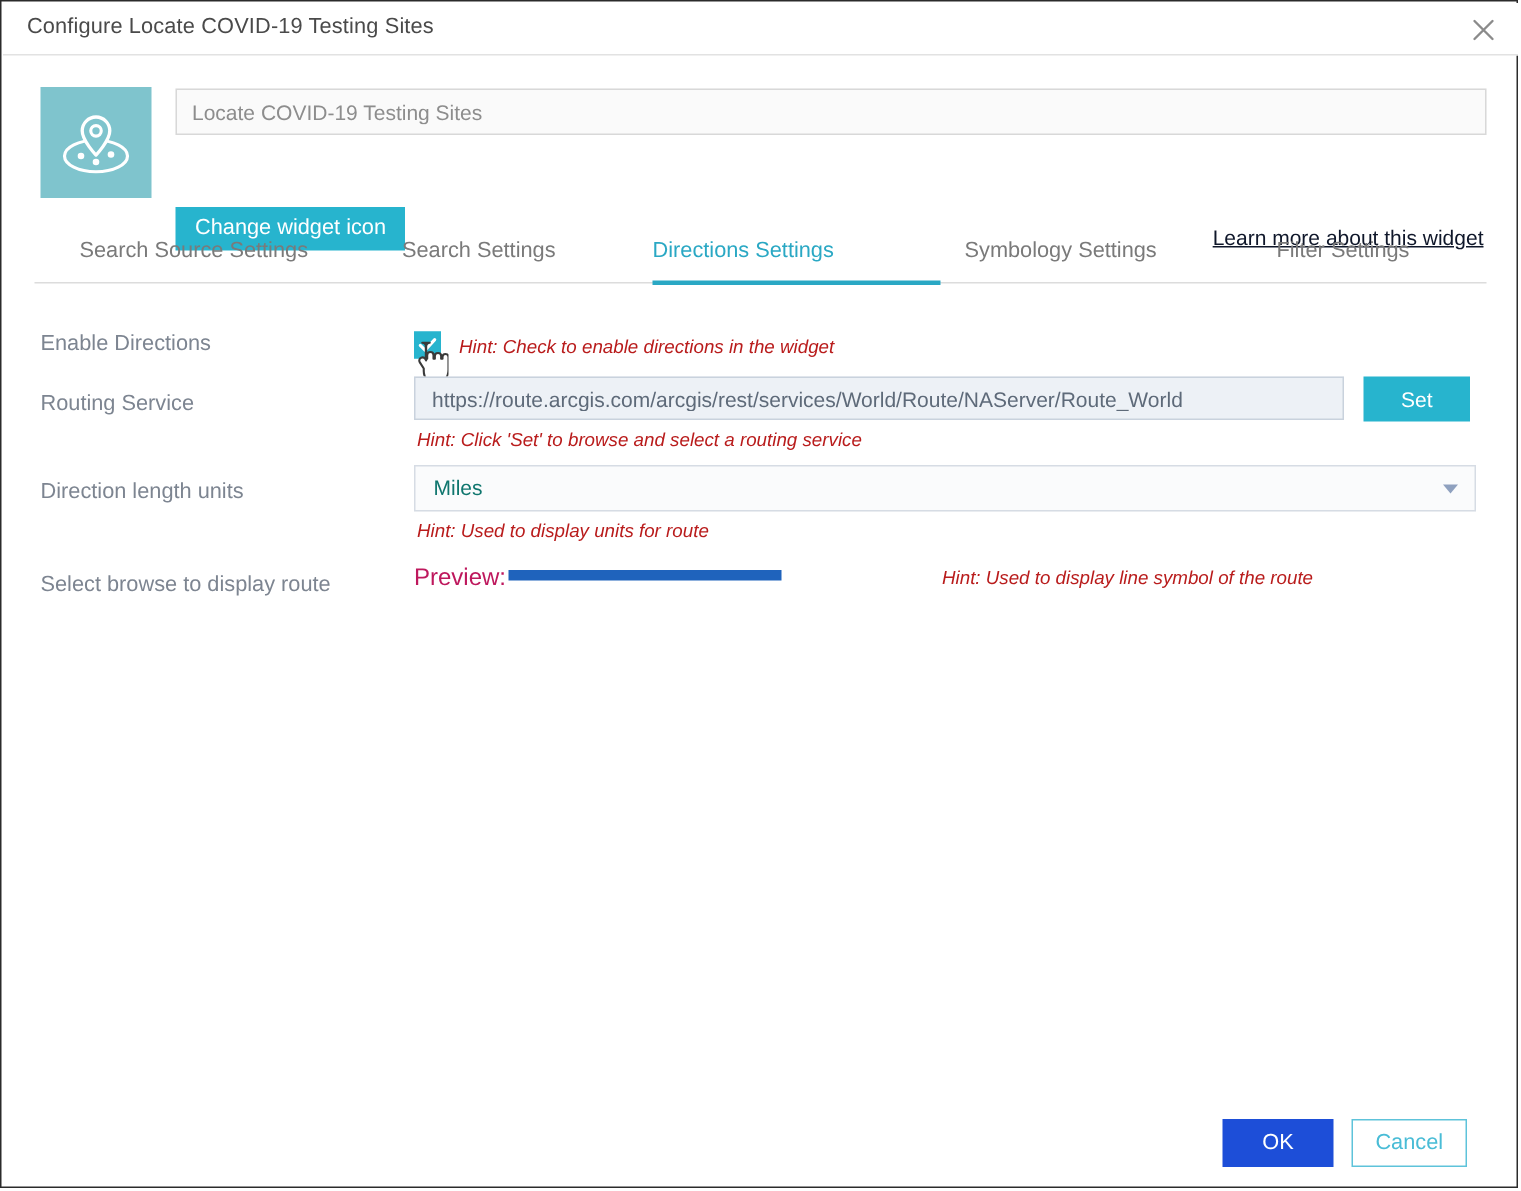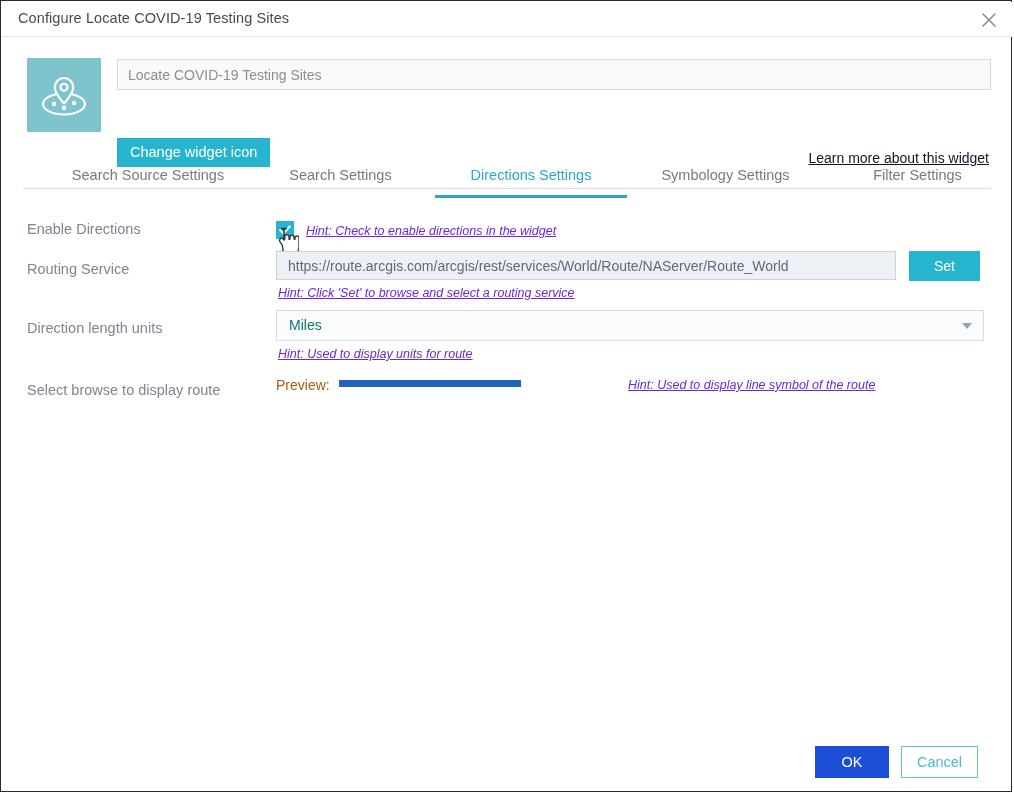--- a/index.html
+++ b/index.html
@@ -119,49 +119,48 @@
   #tabs {
     position: absolute;
     left: 22px;
     top: 154px;
     width: 968px;
     height: 33px;
     border-bottom: 1px solid #dcdcdc;
   }
   .tab {
     position: absolute;
-    top: 8px;
+    top: 0;
     height: 32px;
     line-height: 24px;
     font-size: 14.5px;
     color: #7a7a7a;
-    text-align: center;
+    text-align: left;
     cursor: pointer;
     white-space: nowrap;
   }
   .tab.active {
     color: #2aa8c4;
     border-bottom: 3px solid #2aa8c4;
   }
 
   
   .row-label {
     position: absolute;
     left: 26px;
     font-size: 14.5px;
     color: #7d8591;
     white-space: nowrap;
   }
   .hint {
     position: absolute;
     font-size: 12.5px;
     font-style: italic;
-    color: #6d28d9;
-    white-space: nowrap;
-    text-decoration: underline;
+    color: #b91c1c;
+    white-space: nowrap;
   }
 
   
   #label-enable-directions { top: 220px; }
   #enable-directions-checkbox {
     position: absolute;
     left: 275px;
     top: 220px;
     width: 18px;
     height: 18px;
@@ -246,22 +245,22 @@
     border-top: 6px solid #8fa1bf;
   }
   #hint-direction-units { left: 277px; top: 346px; }
 
   
   #label-symbol { top: 381px; }
   #preview-label {
     position: absolute;
     left: 275px;
     top: 376px;
-    font-size: 14px;
-    color: #a16207;
+    font-size: 16px;
+    color: #be185d;
   }
   #route-symbol-preview {
     position: absolute;
     left: 338px;
     top: 379px;
     width: 182px;
     height: 7px;
     background: #1f63bc;
     cursor: pointer;
   }

